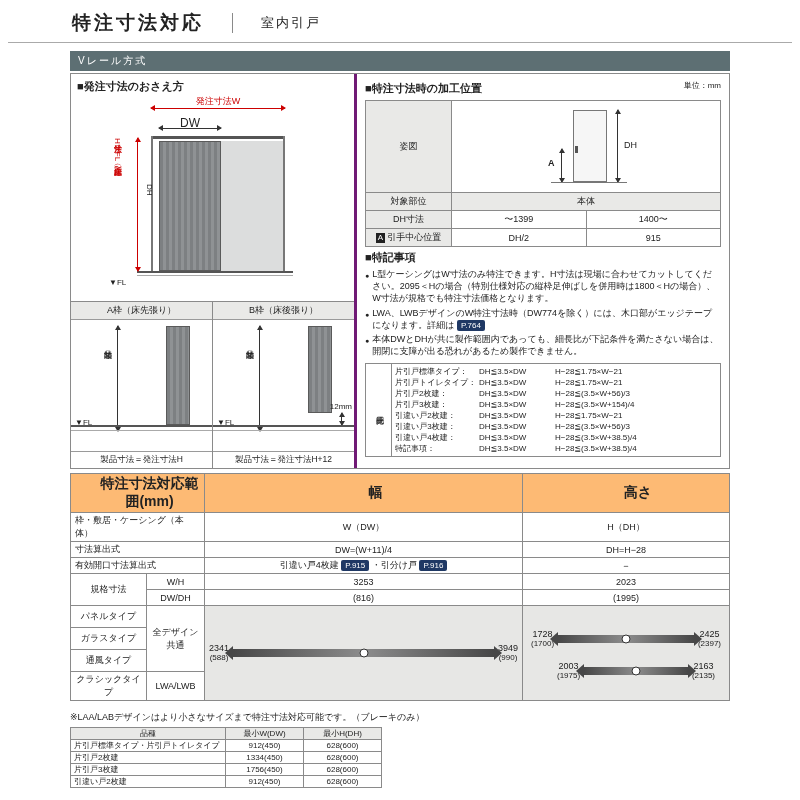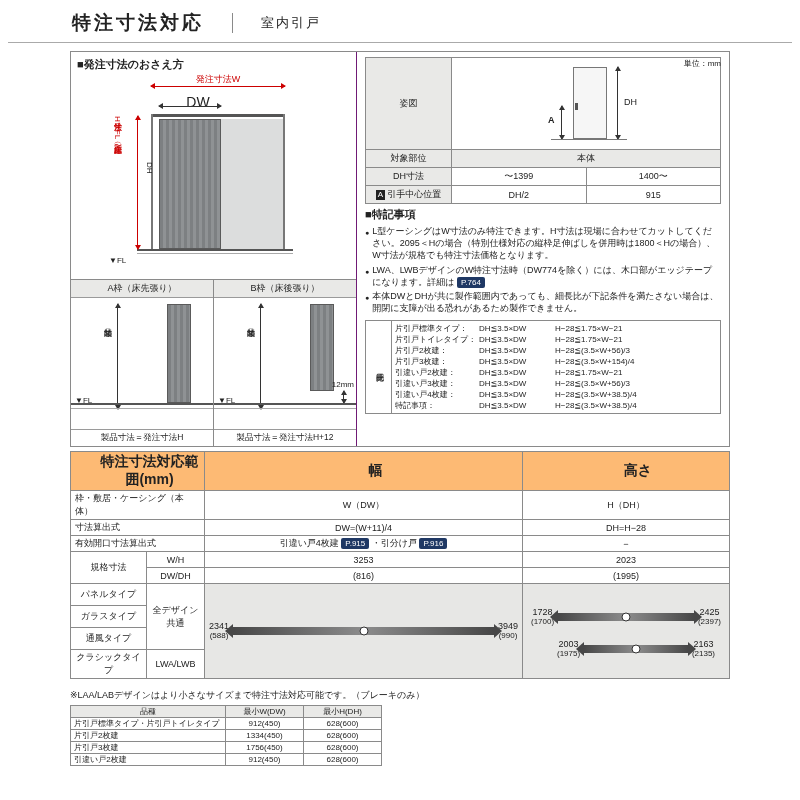--- a/index.html
+++ b/index.html
@@ -13,21 +13,21 @@
   .hdr-div { width:1px; height:20px; background:#8a8a8a; }
   .hdr-sub { font-size:13px; letter-spacing:2px; }
   .hdr-rule { margin:6px 8px 0; border-top:1px solid #aaa; }
 
   .content { width:660px; margin:8px auto 0; }
 
   .rail-bar { background:#5d6f73; color:#fff; font-size:10px; padding:3px 8px; letter-spacing:2px; }
 
   
   .main-box { display:flex; border:1px solid #8a8a8a; height:396px; margin-top:2px; }
-  .col-left { width:286px; border-right:1px solid #701a75; display:flex; flex-direction:column; }
+  .col-left { width:286px; border-right:3px solid #701a75; display:flex; flex-direction:column; }
   .order-diagram { height:228px; border-bottom:1px solid #8a8a8a; position:relative; }
   .od-heading { position:absolute; top:5px; left:6px; font-size:11px; font-weight:bold; }
   .vtext { writing-mode:vertical-rl; text-orientation:mixed; }
 
   
   .arr-v { position:absolute; width:1px; background:#333; }
   .arr-v::before { content:""; position:absolute; top:-1px; left:-2.5px;
     border-left:3px solid transparent; border-right:3px solid transparent; border-bottom:5px solid #333; }
   .arr-v::after { content:""; position:absolute; bottom:-1px; left:-2.5px;
     border-left:3px solid transparent; border-right:3px solid transparent; border-top:5px solid #333; }
@@ -35,21 +35,21 @@
   .arr-h::before { content:""; position:absolute; left:-1px; top:-3px;
     border-top:3px solid transparent; border-bottom:3px solid transparent; border-right:5px solid #333; }
   .arr-h::after { content:""; position:absolute; right:-1px; top:-3px;
     border-top:3px solid transparent; border-bottom:3px solid transparent; border-left:5px solid #333; }
   .arr-v.red, .arr-h.red { background:#cc0000; }
   .arr-v.red::before { border-bottom-color:#cc0000; } .arr-v.red::after { border-top-color:#cc0000; }
   .arr-h.red::before { border-right-color:#cc0000; } .arr-h.red::after { border-left-color:#cc0000; }
 
   .od-wlabel { position:absolute; top:21px; left:80px; width:134px; text-align:center; color:#cc0000; font-size:9px; }
   .od-warrow { top:34px; left:80px; width:134px; }
-  .od-dwlabel { position:absolute; top:42px; left:96px; width:62px; text-align:center; font-size:14px; }
+  .od-dwlabel { position:absolute; top:42px; left:88px; width:62px; text-align:center; font-size:12px; }
   .od-dwarrow { top:54px; left:88px; width:62px; }
   .od-toprail { position:absolute; top:62px; left:80px; width:134px; height:3px; background:#555; }
   .od-jamb-l { position:absolute; top:62px; left:80px; width:2px; height:136px; background:#777; }
   .od-jamb-r { position:absolute; top:62px; left:212px; width:2px; height:136px; background:#777; }
   .wood { background:repeating-linear-gradient(90deg,#7d8082 0 3px,#8f9294 3px 6px); border:1px solid #5a5a5a; }
   .od-door { position:absolute; top:67px; left:88px; width:62px; height:130px; }
   .od-open { position:absolute; top:67px; left:150px; width:62px; height:130px; background:#dcdddd; }
   .od-floor { position:absolute; top:197px; left:66px; width:156px; height:2px; background:#555; }
   .od-floor2 { position:absolute; top:201px; left:66px; width:156px; height:1px; background:#aaa; }
   .od-harrow { top:64px; left:66px; height:133px; }
@@ -146,20 +146,21 @@
 <div class="page">
 
   <div class="hdr">
     <span class="hdr-title">特注寸法対応</span>
     <span class="hdr-div"></span>
     <span class="hdr-sub">室内引戸</span>
   </div>
   <div class="hdr-rule"></div>
 
   <div class="content">
+    <div class="rail-bar">Vレール方式</div>
 
     <div class="main-box">
 
       <div class="col-left">
 
         <div class="order-diagram">
           <div class="od-heading">■発注寸法のおさえ方</div>
           <div class="od-wlabel">発注寸法W</div>
           <div class="arr-h red od-warrow"></div>
           <div class="od-dwlabel">DW</div>
@@ -202,20 +203,21 @@
               <div class="fb-floor"></div>
               <div class="fb-floor2"></div>
             </div>
             <div class="frame-formula">製品寸法＝発注寸法H+12</div>
           </div>
         </div>
       </div>
 
       <div class="col-right">
         <div class="unit">単位：mm</div>
+        <div class="sec-h">■特注寸法時の加工位置</div>
 
         <table class="mach-table">
           <tbody>
               <tr>
             <th class="c1">姿図</th>
             <td colspan="2" class="figcell">
               <div class="fig">
                 <div class="fig-door"></div>
                 <div class="fig-handle"></div>
                 <div class="arr-v fig-dh-line"></div>

